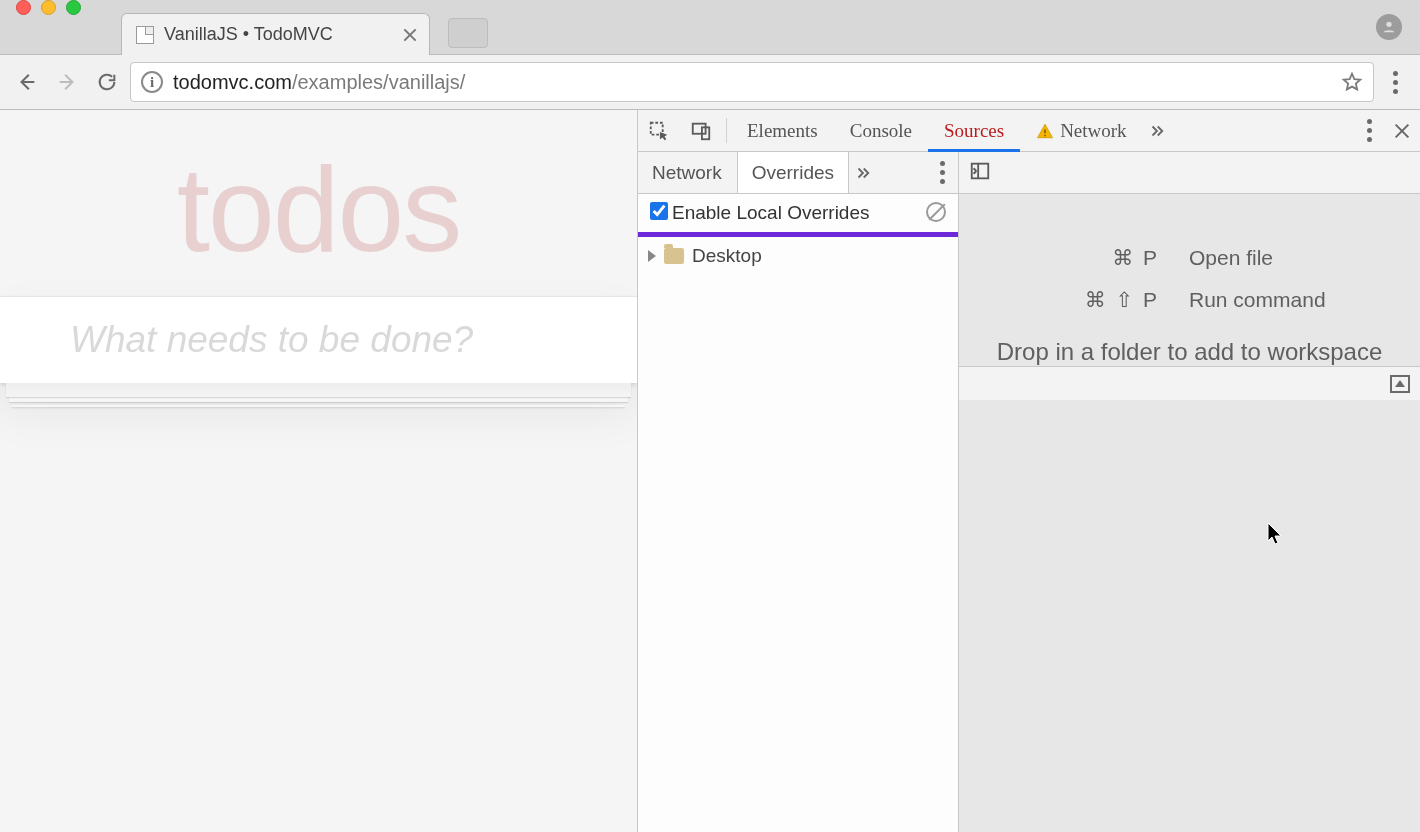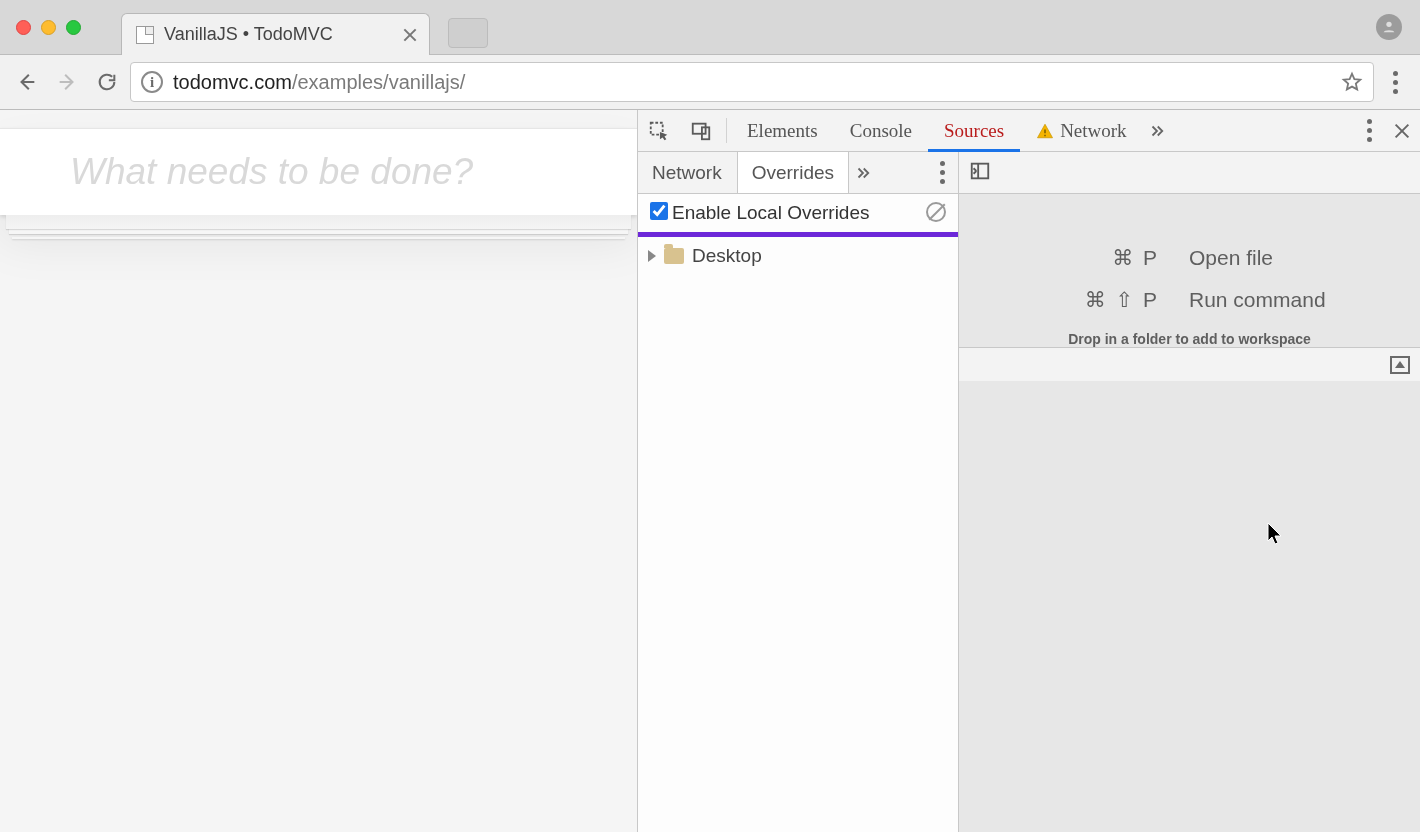--- a/index.html
+++ b/index.html
@@ -1,20 +1,20 @@
 <!DOCTYPE html>
 <html><head>
 <meta charset="utf-8">
 <style>
   * { box-sizing: border-box; margin: 0; padding: 0; }
   html, body { width: 1420px; height: 832px; font-family: -apple-system, BlinkMacSystemFont, "Helvetica Neue", Arial, sans-serif; overflow: hidden; background: #e0e0e0; }
   .chrome { width: 100%; height: 100%; background: #dedede; display: flex; flex-direction: column; }
 
   
-  .topbar { height: 54px; background: #d8d8d8; display: flex; align-items: center; position: relative; }
+  .topbar { height: 54px; background: #d8d8d8; display: flex; align-items: flex-start; position: relative; }
   .traffic { display: flex; gap: 10px; margin-left: 16px; }
   .traffic .dot { width: 15px; height: 15px; border-radius: 50%; }
   .dot.red { background: #ff5f57; border: 1px solid #e04443; }
   .dot.yellow { background: #febc2e; border: 1px solid #d79f26; }
   .dot.green { background: #28c840; border: 1px solid #23a832; }
   .tabs-row { display: flex; align-items: flex-end; height: 100%; margin-left: 40px; }
   .tab { display: flex; align-items: center; height: 42px; background: #f1f1f1; border: 1px solid #b8b8b8; border-bottom: none; border-top-left-radius: 6px; border-top-right-radius: 6px; padding: 0 12px 0 14px; gap: 10px; position: relative; top: 1px; }
   .tab .favicon { width: 18px; height: 18px; border: 1px solid #9a9a9a; background: #fff; position: relative; }
   .tab .favicon:before { content:""; position:absolute; right:0; top:0; width:7px; height:7px; border-left:1px solid #9a9a9a; border-bottom:1px solid #9a9a9a; background:#eee; }
   .tab .title { font-size: 18px; color: #444; white-space: nowrap; }
@@ -91,21 +91,21 @@
   .tree-row .folder { width:20px; height:16px; background:#d8c28f; border-radius:2px; position:relative; }
   .tree-row .folder:before { content:""; position:absolute; top:-4px; left:0; width:9px; height:4px; background:#d8c28f; border-radius:2px 2px 0 0; }
 
   .dt-main { flex:1; display:flex; flex-direction:column; background:#e7e7e7; position:relative; }
   .dt-main-toolbar { height:42px; border-bottom:1px solid #c8c8c8; background:#f3f3f3; display:flex; align-items:center; padding-left:10px; }
   .panel-toggle svg { width:22px; height:22px; stroke:#5a5a5a; fill:none; stroke-width:2; }
   .empty-hints { margin-top:52px; display:flex; flex-direction:column; gap:18px; align-items:center; color:#5f5f5f; font-size:21px; }
   .hint-row { display:grid; grid-template-columns: 200px 30px auto; align-items:center; width:100%; }
   .hint-row .keys { text-align:right; letter-spacing:2px; font-size:21px; }
   .hint-row .lab { text-align:left; }
-  .drop-text { margin-top:1px; color:#5f5f5f; font-size:14px;font-weight:bold; }
+  .drop-text { margin-top:8px; color:#5f5f5f; font-size:24px; }
 
   .dt-statusbar { height:34px; border-top:1px solid #c8c8c8; background:#f3f3f3; display:flex; align-items:center; justify-content:flex-end; padding-right:10px; }
   .drawer-toggle { width:20px; height:18px; border:2px solid #6a6a6a; display:flex; align-items:center; justify-content:center; }
   .drawer-toggle .up { width:0;height:0;border-left:5px solid transparent;border-right:5px solid transparent;border-bottom:7px solid #6a6a6a; }
 
   .cursor { position:absolute; width:16px; height:24px; pointer-events:none; }
   .cursor svg { width:16px; height:24px; }
 </style>
 </head>
 <body>
@@ -166,20 +166,21 @@
           <span></span>
           <span></span>
           <span></span>
         </div>
     </div>
   </div>
 
   <div class="content">
 
     <div class="page">
+      <div class="todos-title">todos</div>
       <div class="input-card">
         <input type="text" placeholder="What needs to be done?" style="">
       </div>
       <div class="stack-shadow"></div>
     </div>
 
     <div class="devtools">
       <div class="dt-tabs">
         <div class="dt-iconbtn">
           <svg viewBox="0 0 24 24">

